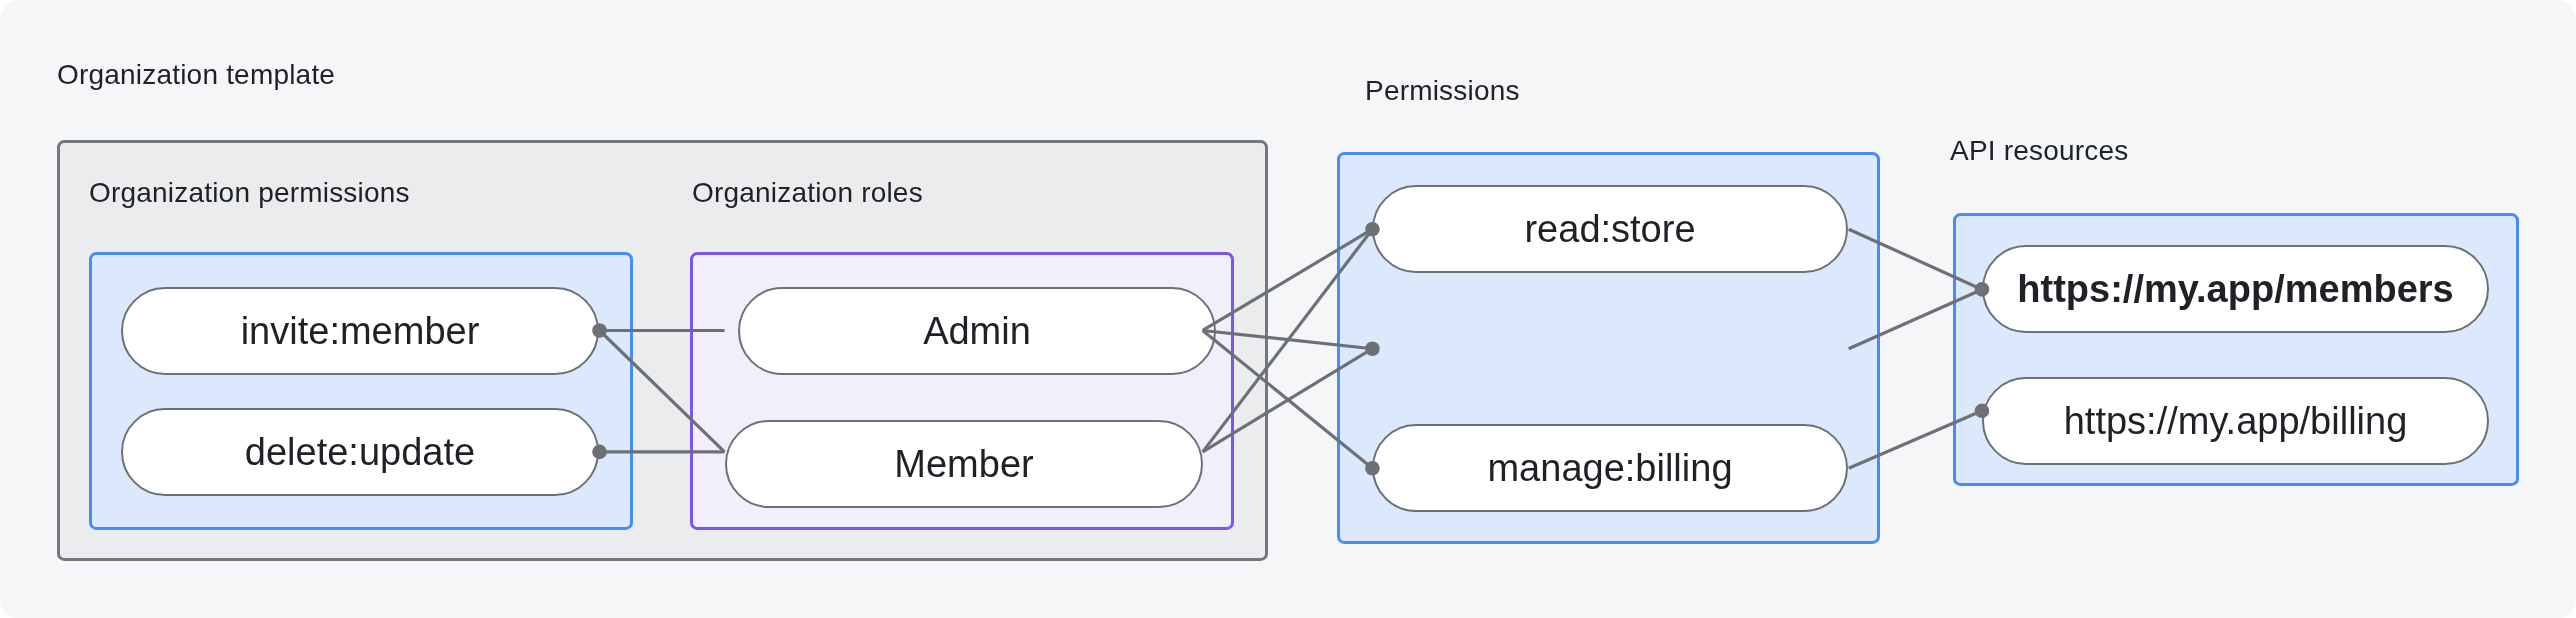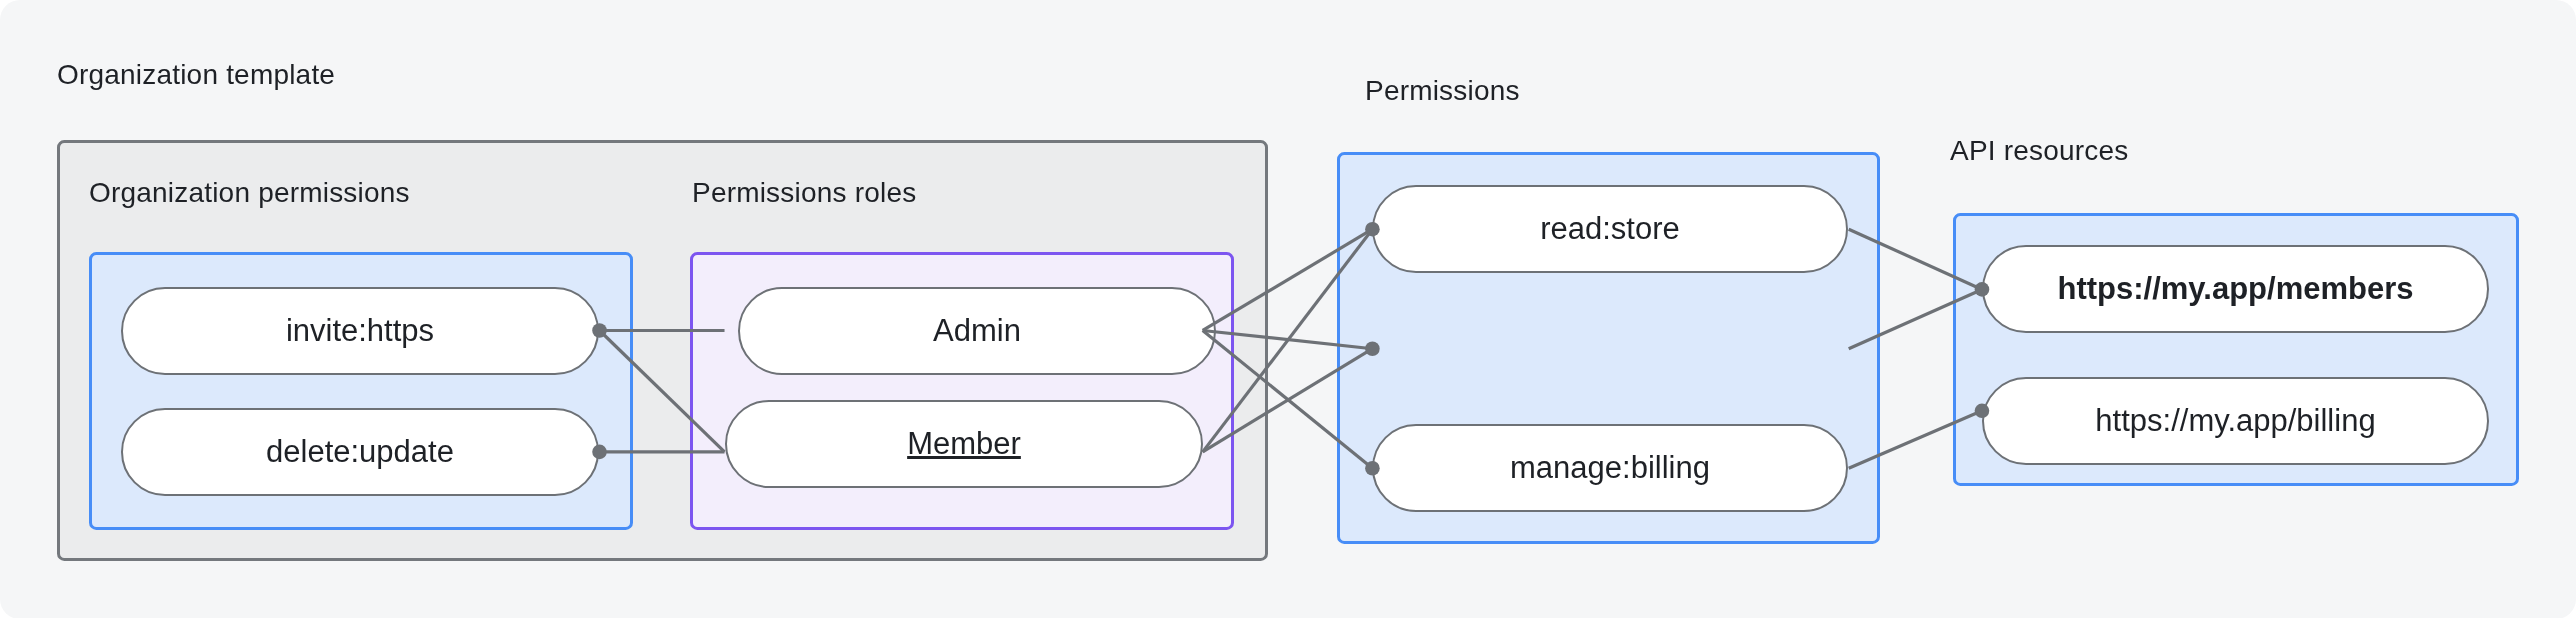--- a/index.html
+++ b/index.html
@@ -39,21 +39,21 @@
   .pill {
     position: absolute;
     box-sizing: border-box;
     height: 88px;
     background: #ffffff;
     border: 2.7px solid #6d7176;
     border-radius: 44px;
     display: flex;
     align-items: center;
     justify-content: center;
-    font-size: 31px;
+    font-size: 38px;
     color: #1e2126;
     white-space: nowrap;
   }
 
   svg.connections {
     position: absolute;
     left: 0; top: 0;
     width: 2576px;
     height: 619px;
     pointer-events: none;
@@ -64,31 +64,31 @@
 </head>
 <body>
 
 <div class="card">
 
   <div class="section-label" style="left:57px; top:59px;">Organization template</div>
 
   <div class="panel panel-gray" style="left:57px; top:140px; width:1211px; height:421px;"></div>
 
   <div class="section-label" style="left:89px; top:177px;">Organization permissions</div>
-  <div class="section-label" style="left:692px; top:177px;">Permissions roles</div>
+  <div class="section-label" style="left:692px; top:177px;">Organization roles</div>
   <div class="section-label" style="left:1337px; top:75px;margin-left:28px;">Permissions</div>
   <div class="section-label" style="left:1950px; top:135px;">API resources</div>
 
   <div class="panel panel-blue" style="left:89px; top:252px; width:544px; height:278px;"></div>
-  <div class="pill" style="left:121px; top:287px; width:478px;">invite:https</div>
+  <div class="pill" style="left:121px; top:287px; width:478px;">invite:member</div>
   <div class="pill" style="left:121px; top:408px; width:478px;">delete:update</div>
 
   <div class="panel panel-purple" style="left:690px; top:252px; width:544px; height:278px;"></div>
   <div class="pill" style="left:738px; top:287px; width:478px;">Admin</div>
-  <div class="pill" style="left:725px; top:400px; width:478px;text-decoration:underline;">Member</div>
+  <div class="pill" style="left:725px; top:420px; width:478px;">Member</div>
 
   <div class="panel panel-blue" style="left:1337px; top:152px; width:543px; height:392px;"></div>
   <div class="pill" style="left:1372px; top:185px; width:476px;">read:store</div>
   <div class="pill" style="left:1372px; top:424px; width:476px;">manage:billing</div>
 
   <div class="panel panel-blue" style="left:1953px; top:213px; width:566px; height:273px;"></div>
   <div class="pill" style="left:1982px; top:245px; width:507px;font-weight:bold;">https://my.app/members</div>
   <div class="pill" style="left:1982px; top:377px; width:507px;text-align:right;">https://my.app/billing</div>
 
   <svg class="connections" viewBox="0 0 2823 678">

